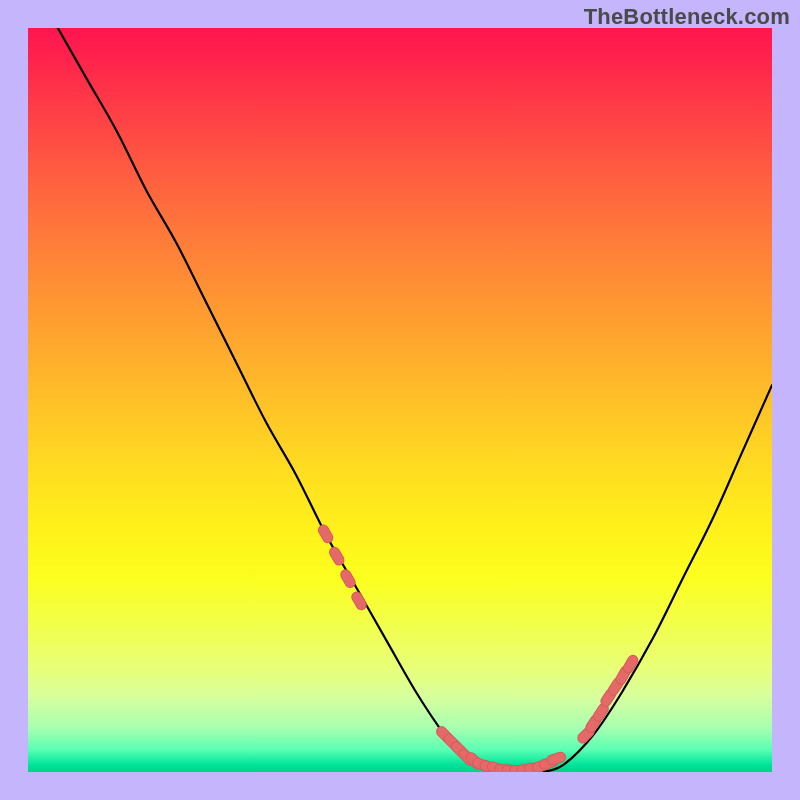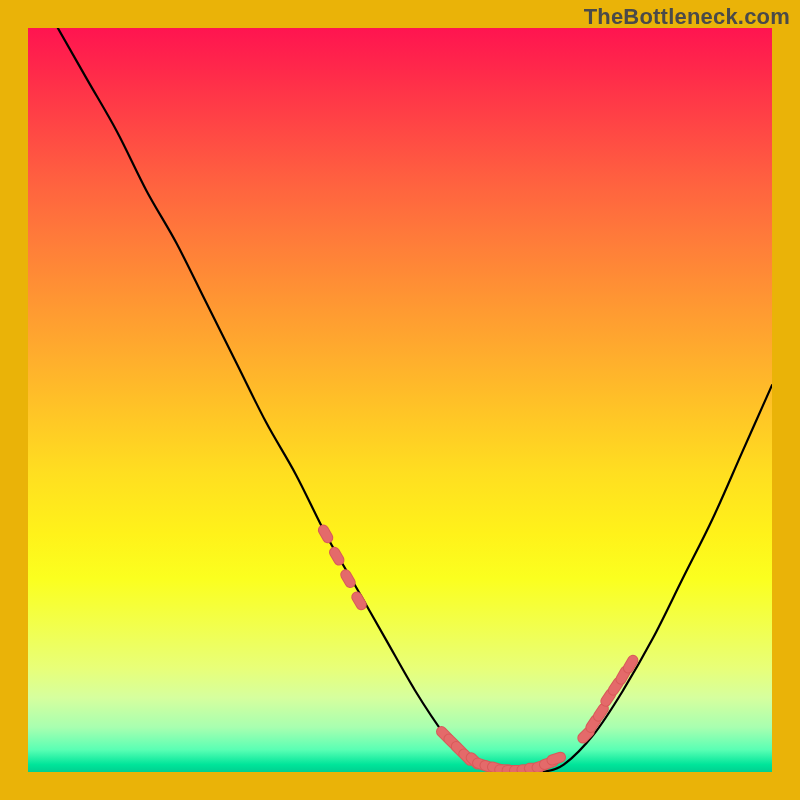--- a/index.html
+++ b/index.html
@@ -10,21 +10,21 @@
     background: #000;
     overflow: hidden;
     font-family: Arial, Helvetica, sans-serif;
   }
   .frame {
     position: absolute;
     left: 0;
     top: 0;
     width: 800px;
     height: 800px;
-    background: #eab308;
+    background: #c4b5fd;
   }
   .plot {
     position: absolute;
     left: 28px;
     top: 28px;
     width: 744px;
     height: 744px;
     background: linear-gradient(to bottom,
       #ff1450 0%,
       #ff2a4a 6%,

